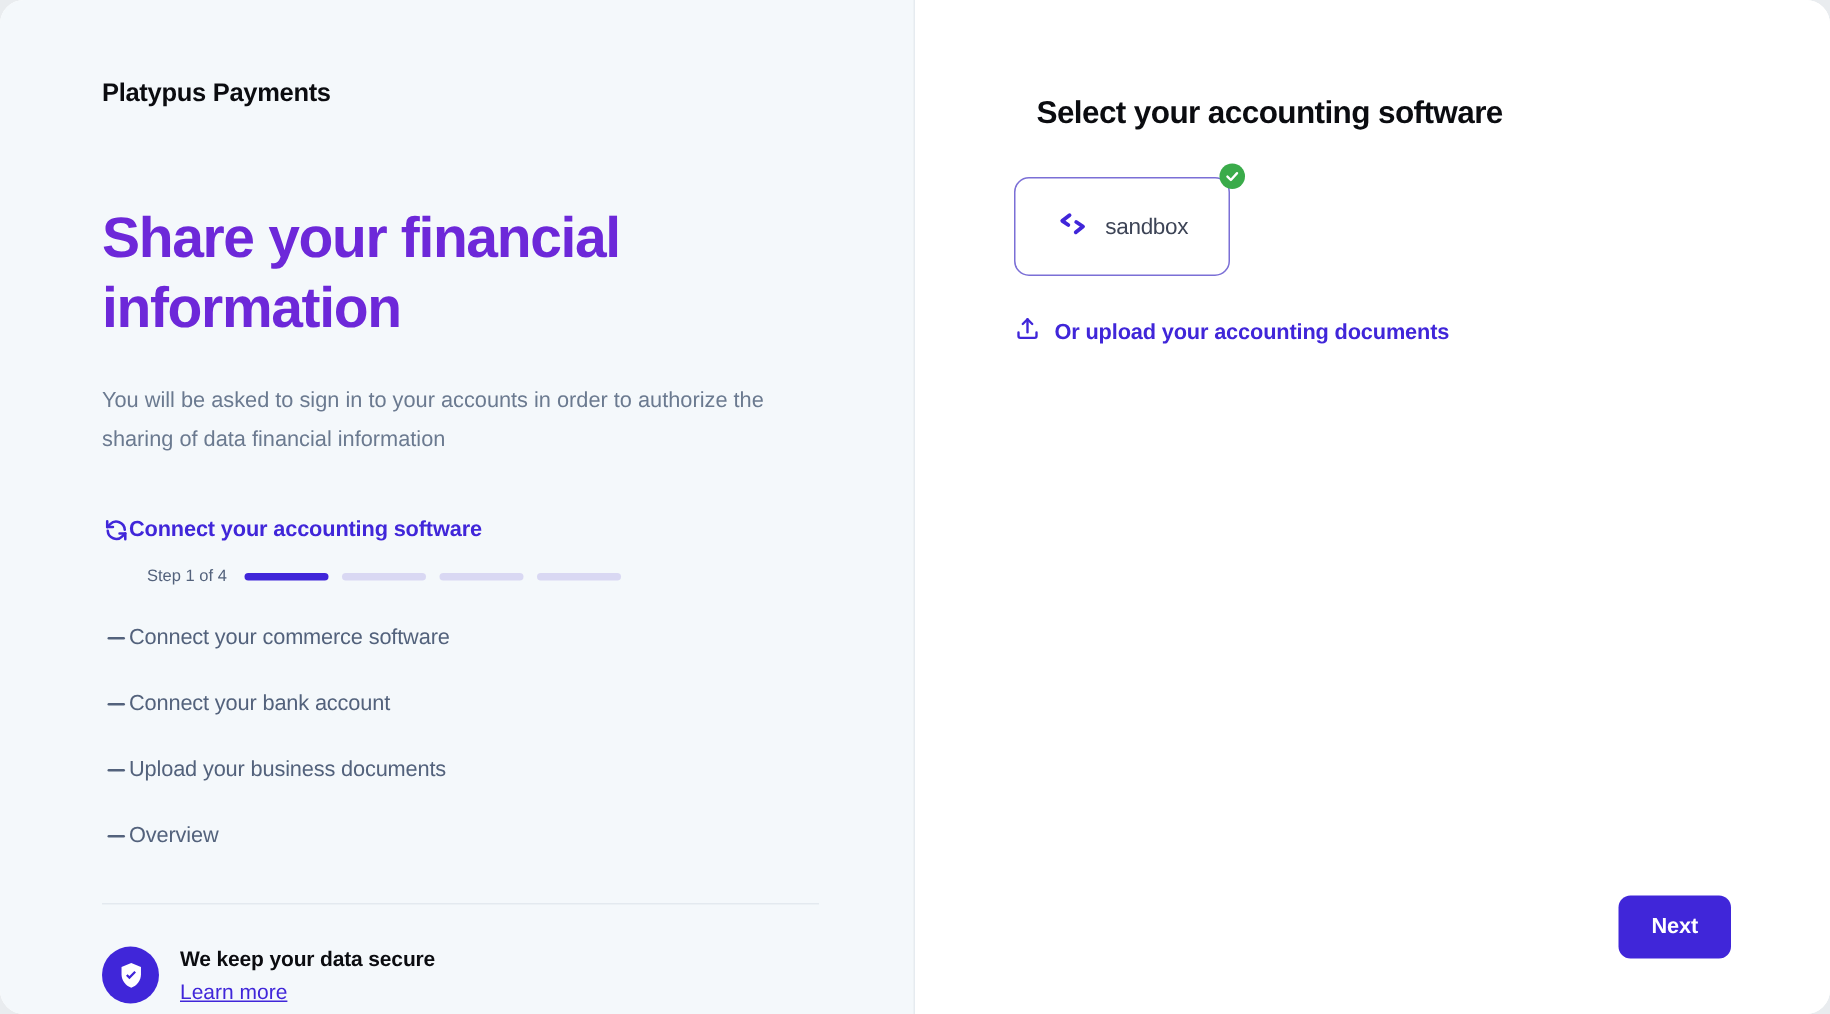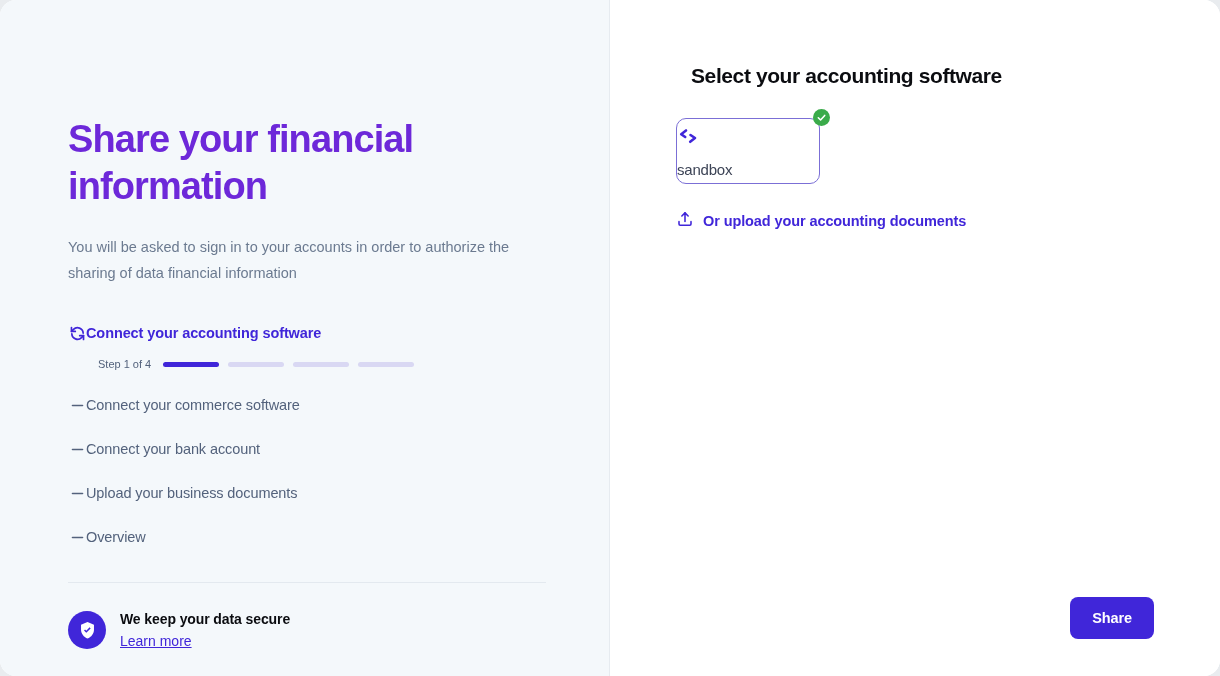--- a/index.html
+++ b/index.html
@@ -177,24 +177,24 @@
     margin-top: 30px;
   }
 
   .software-card {
     width: 144px;
     height: 66px;
     border: 1.5px solid #7b6fd6;
     border-radius: 10px;
     background: #ffffff;
     display: flex;
+    align-items: center;
     justify-content: center;
     gap: 9px;
     cursor: pointer;
-    flex-direction: column;
   }
 
   .card-name {
     font-size: 15px;
     color: #3d4456;
     letter-spacing: -0.2px;
   }
 
   .check-badge {
     position: absolute;
@@ -241,20 +241,21 @@
     letter-spacing: -0.1px;
   }
 </style>
 </head>
 <body>
 
 <div class="page">
 
   <div class="left-panel">
 
+    <div class="brand-title">Platypus Payments</div>
 
     <h1 class="main-heading">Share your financial information</h1>
 
     <p class="subtitle">You will be asked to sign in to your accounts in order to authorize the sharing of data financial information</p>
 
     <div class="steps">
 
       <div class="step-row">
         <span class="step-icon">
           <svg width="17" height="17" viewBox="0 0 24 24" fill="none" stroke="#4026d9" stroke-width="2.4" stroke-linecap="round" stroke-linejoin="round">
@@ -355,17 +356,17 @@
       <span>
         <svg width="18" height="18" viewBox="0 0 24 24" fill="none" stroke="#4026d9" stroke-width="2.1" stroke-linecap="round" stroke-linejoin="round">
           <path d="M4 15.5v3.2a1.6 1.6 0 0 0 1.6 1.6h12.8a1.6 1.6 0 0 0 1.6-1.6v-3.2"></path>
           <polyline points="7.8 8 12 3.8 16.2 8"></polyline>
           <line x1="12" y1="3.8" x2="12" y2="15.3"></line>
         </svg>
       </span>
       <span class="upload-text">Or upload your accounting documents</span>
     </div>
 
-    <button class="next-button">Share</button>
+    <button class="next-button">Next</button>
 
   </div>
 
 </div>
 
 </body></html>

